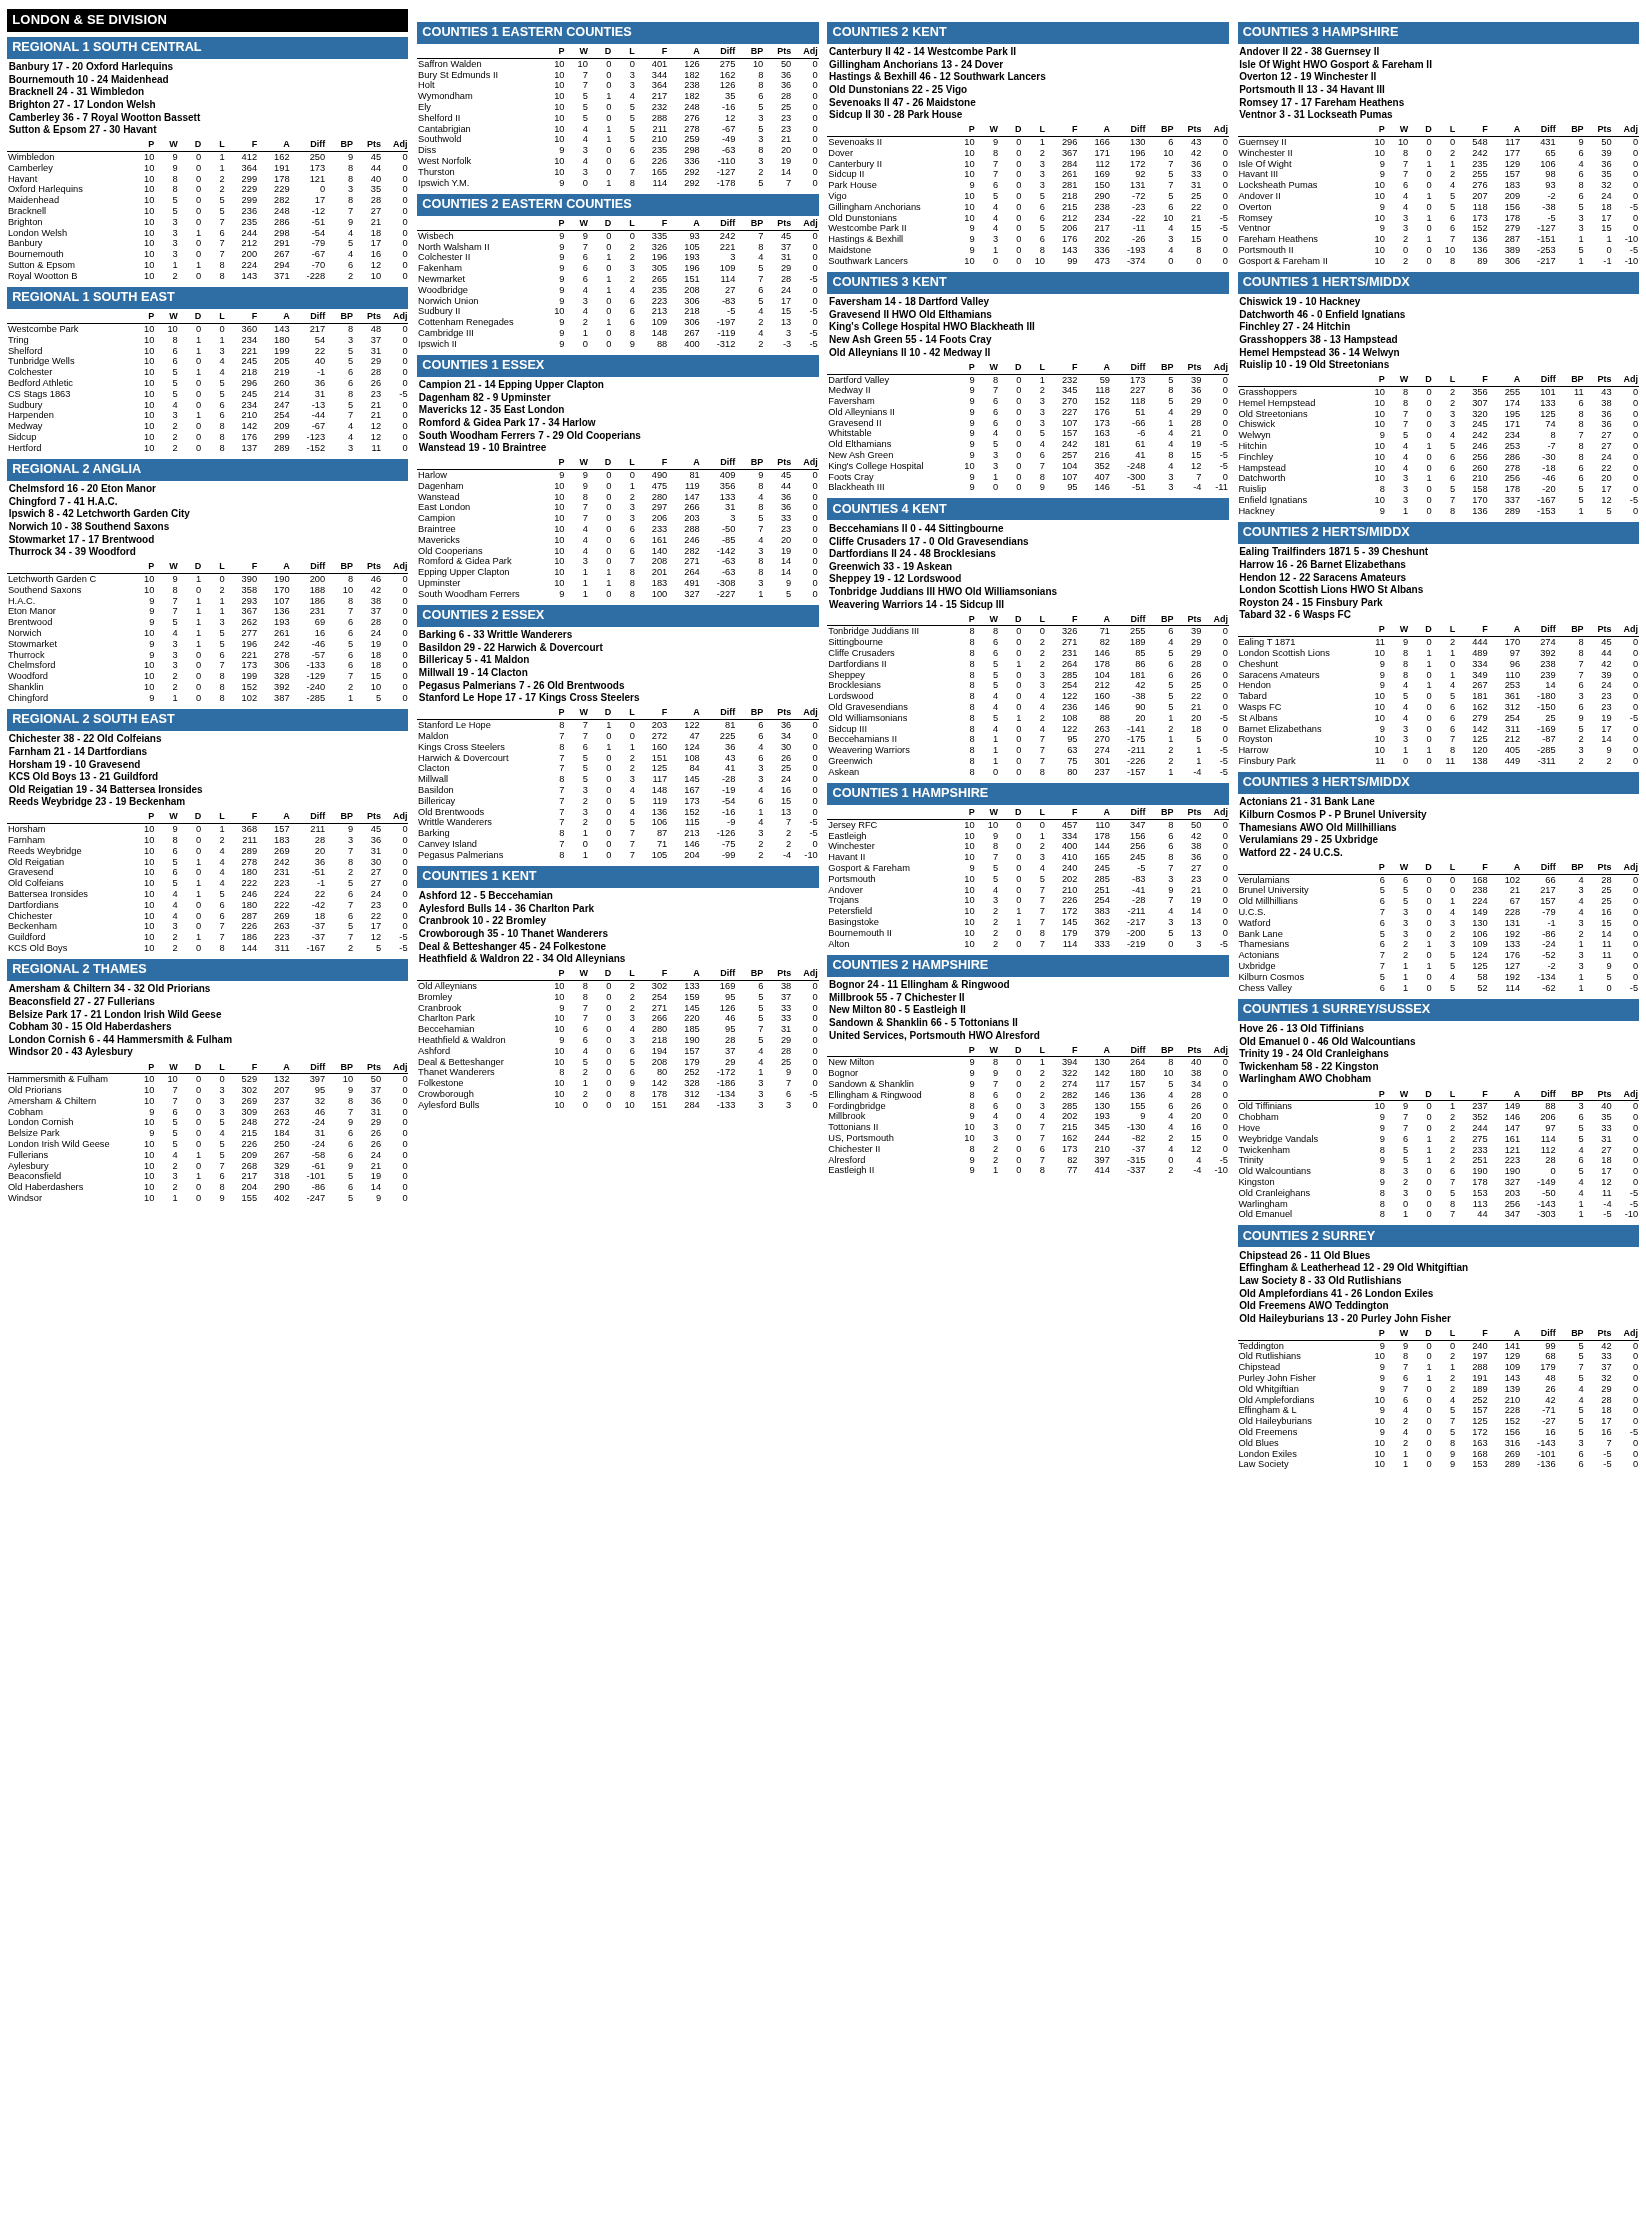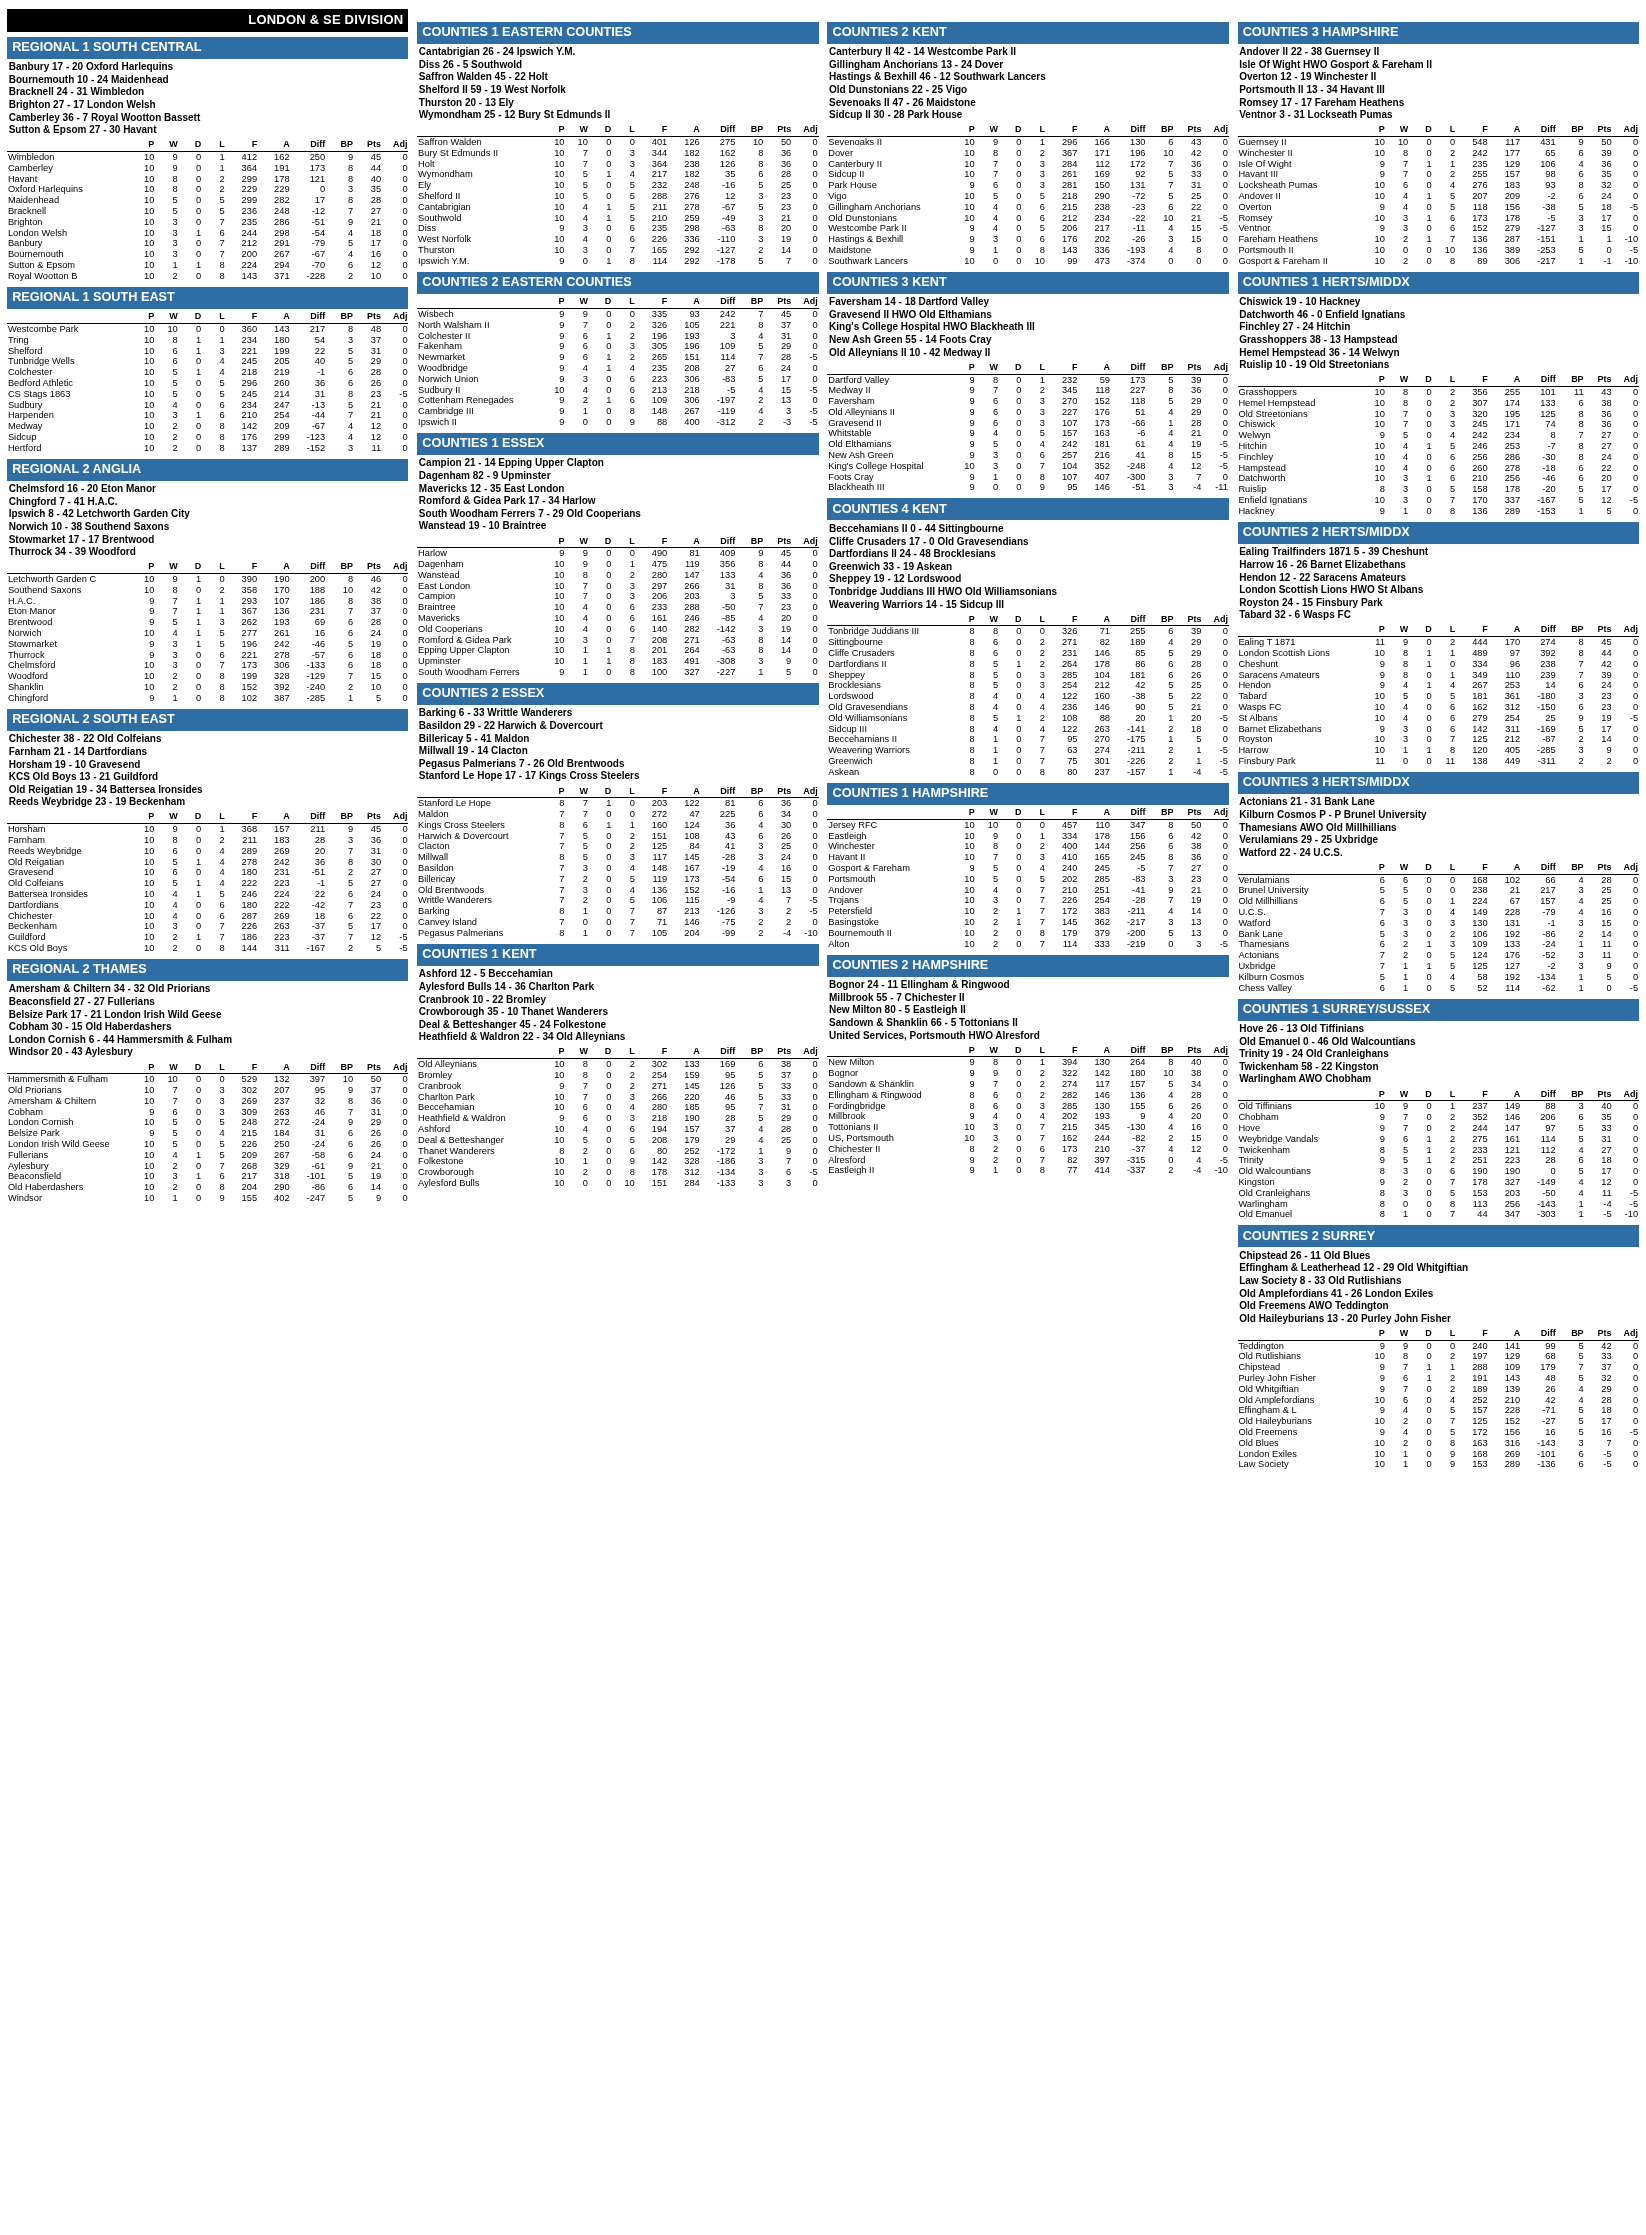--- a/index.html
+++ b/index.html
@@ -23,21 +23,20 @@
   
   .div-header {
     background: #000000;
     color: #ffffff;
     font-size: 13px;
     font-weight: bold;
     letter-spacing: 0.2px;
     padding: 3.5px 5.2px 4.4px 5.2px;
     margin: 0 0 1.7px 0;
     text-transform: uppercase;
-    text-align: right;
   }
   
   .sec-header {
     background: #2f6ea5;
     color: #ffffff;
     font-size: 12.7px;
     font-weight: bold;
     padding: 3.5px 5.2px 4.4px 5.2px;
     margin: 5.2px 0 2.6px 0;
     text-transform: uppercase;
@@ -1071,28 +1070,20 @@
                 <td>9</td>
                 <td>0</td>
               </tr>
             </tbody>
           </table>
         </div>
     </div>
     <div class="col">
       <div>
           <div class="sec-header first">COUNTIES 1 EASTERN COUNTIES</div>
-          <div class="results">
-            <div>Cantabrigian 26 - 24 Ipswich Y.M.</div>
-            <div>Diss 26 - 5 Southwold</div>
-            <div>Saffron Walden 45 - 22 Holt</div>
-            <div>Shelford II 59 - 19 West Norfolk</div>
-            <div>Thurston 20 - 13 Ely</div>
-            <div>Wymondham 25 - 12 Bury St Edmunds II</div>
-          </div>
           <table class="tbl">
             <colgroup>
               <col class="c-team">
               <col class="c-n">
               <col class="c-n">
               <col class="c-n">
               <col class="c-n">
               <col class="c-f">
               <col class="c-f">
               <col class="c-diff">

